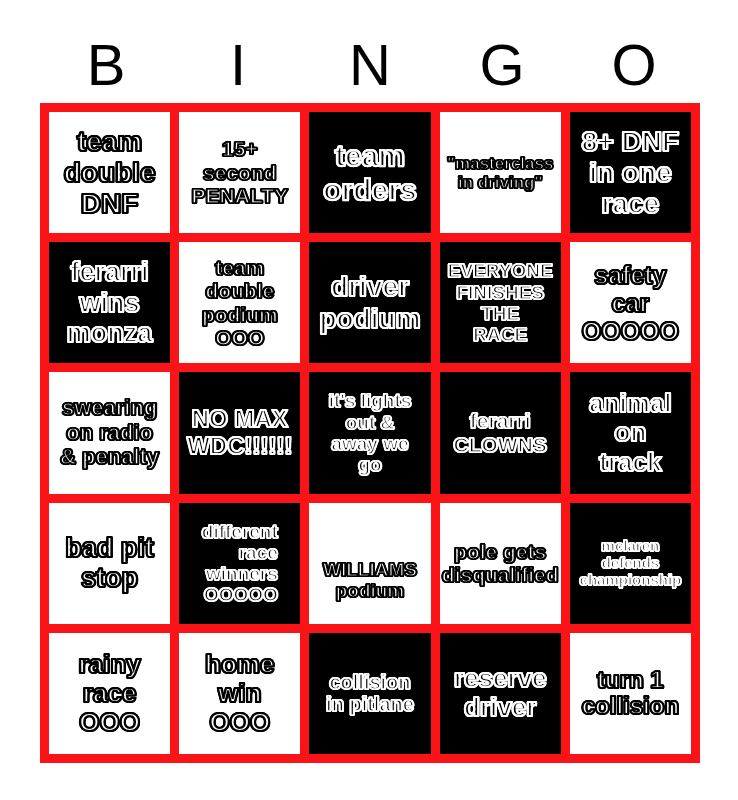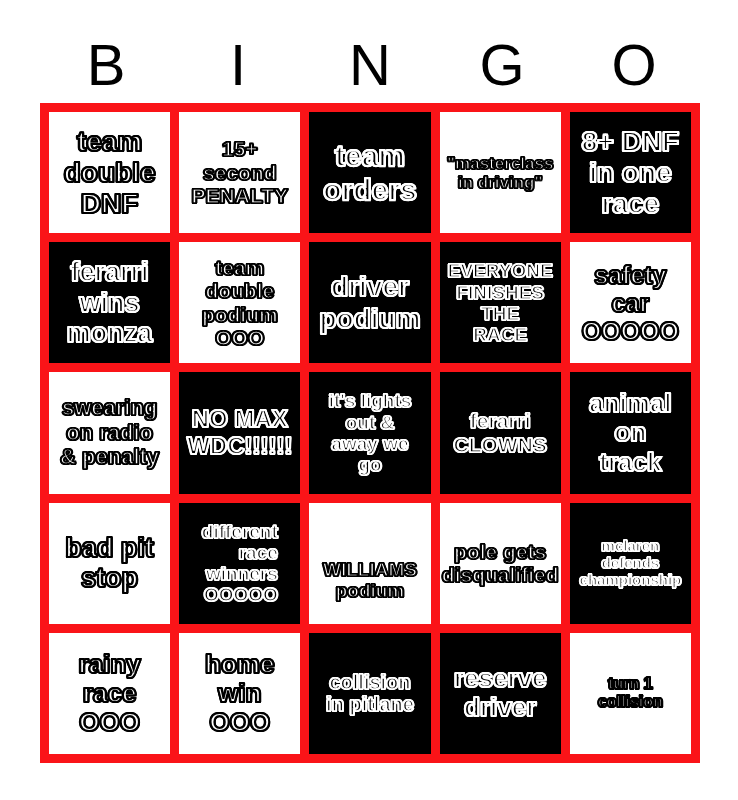--- a/index.html
+++ b/index.html
@@ -195,18 +195,18 @@
       </div>
       <div class="cell black">
         <span class="label" style="font-size: 20px; -webkit-text-stroke: 1.5px rgb(255, 255, 255);">collision
 in pitlane</span>
       </div>
       <div class="cell black">
         <span class="label" style="font-size: 26px; -webkit-text-stroke: 1.95px rgb(255, 255, 255);">reserve
 driver</span>
       </div>
       <div class="cell white">
-        <span class="label" style="font-size: 16px; -webkit-text-stroke: 1.8px rgb(0, 0, 0);">turn 1
+        <span class="label" style="font-size: 24px; -webkit-text-stroke: 1.8px rgb(0, 0, 0);">turn 1
 collision</span>
       </div>
     </div>
 
 </div>
 
 </body></html>

